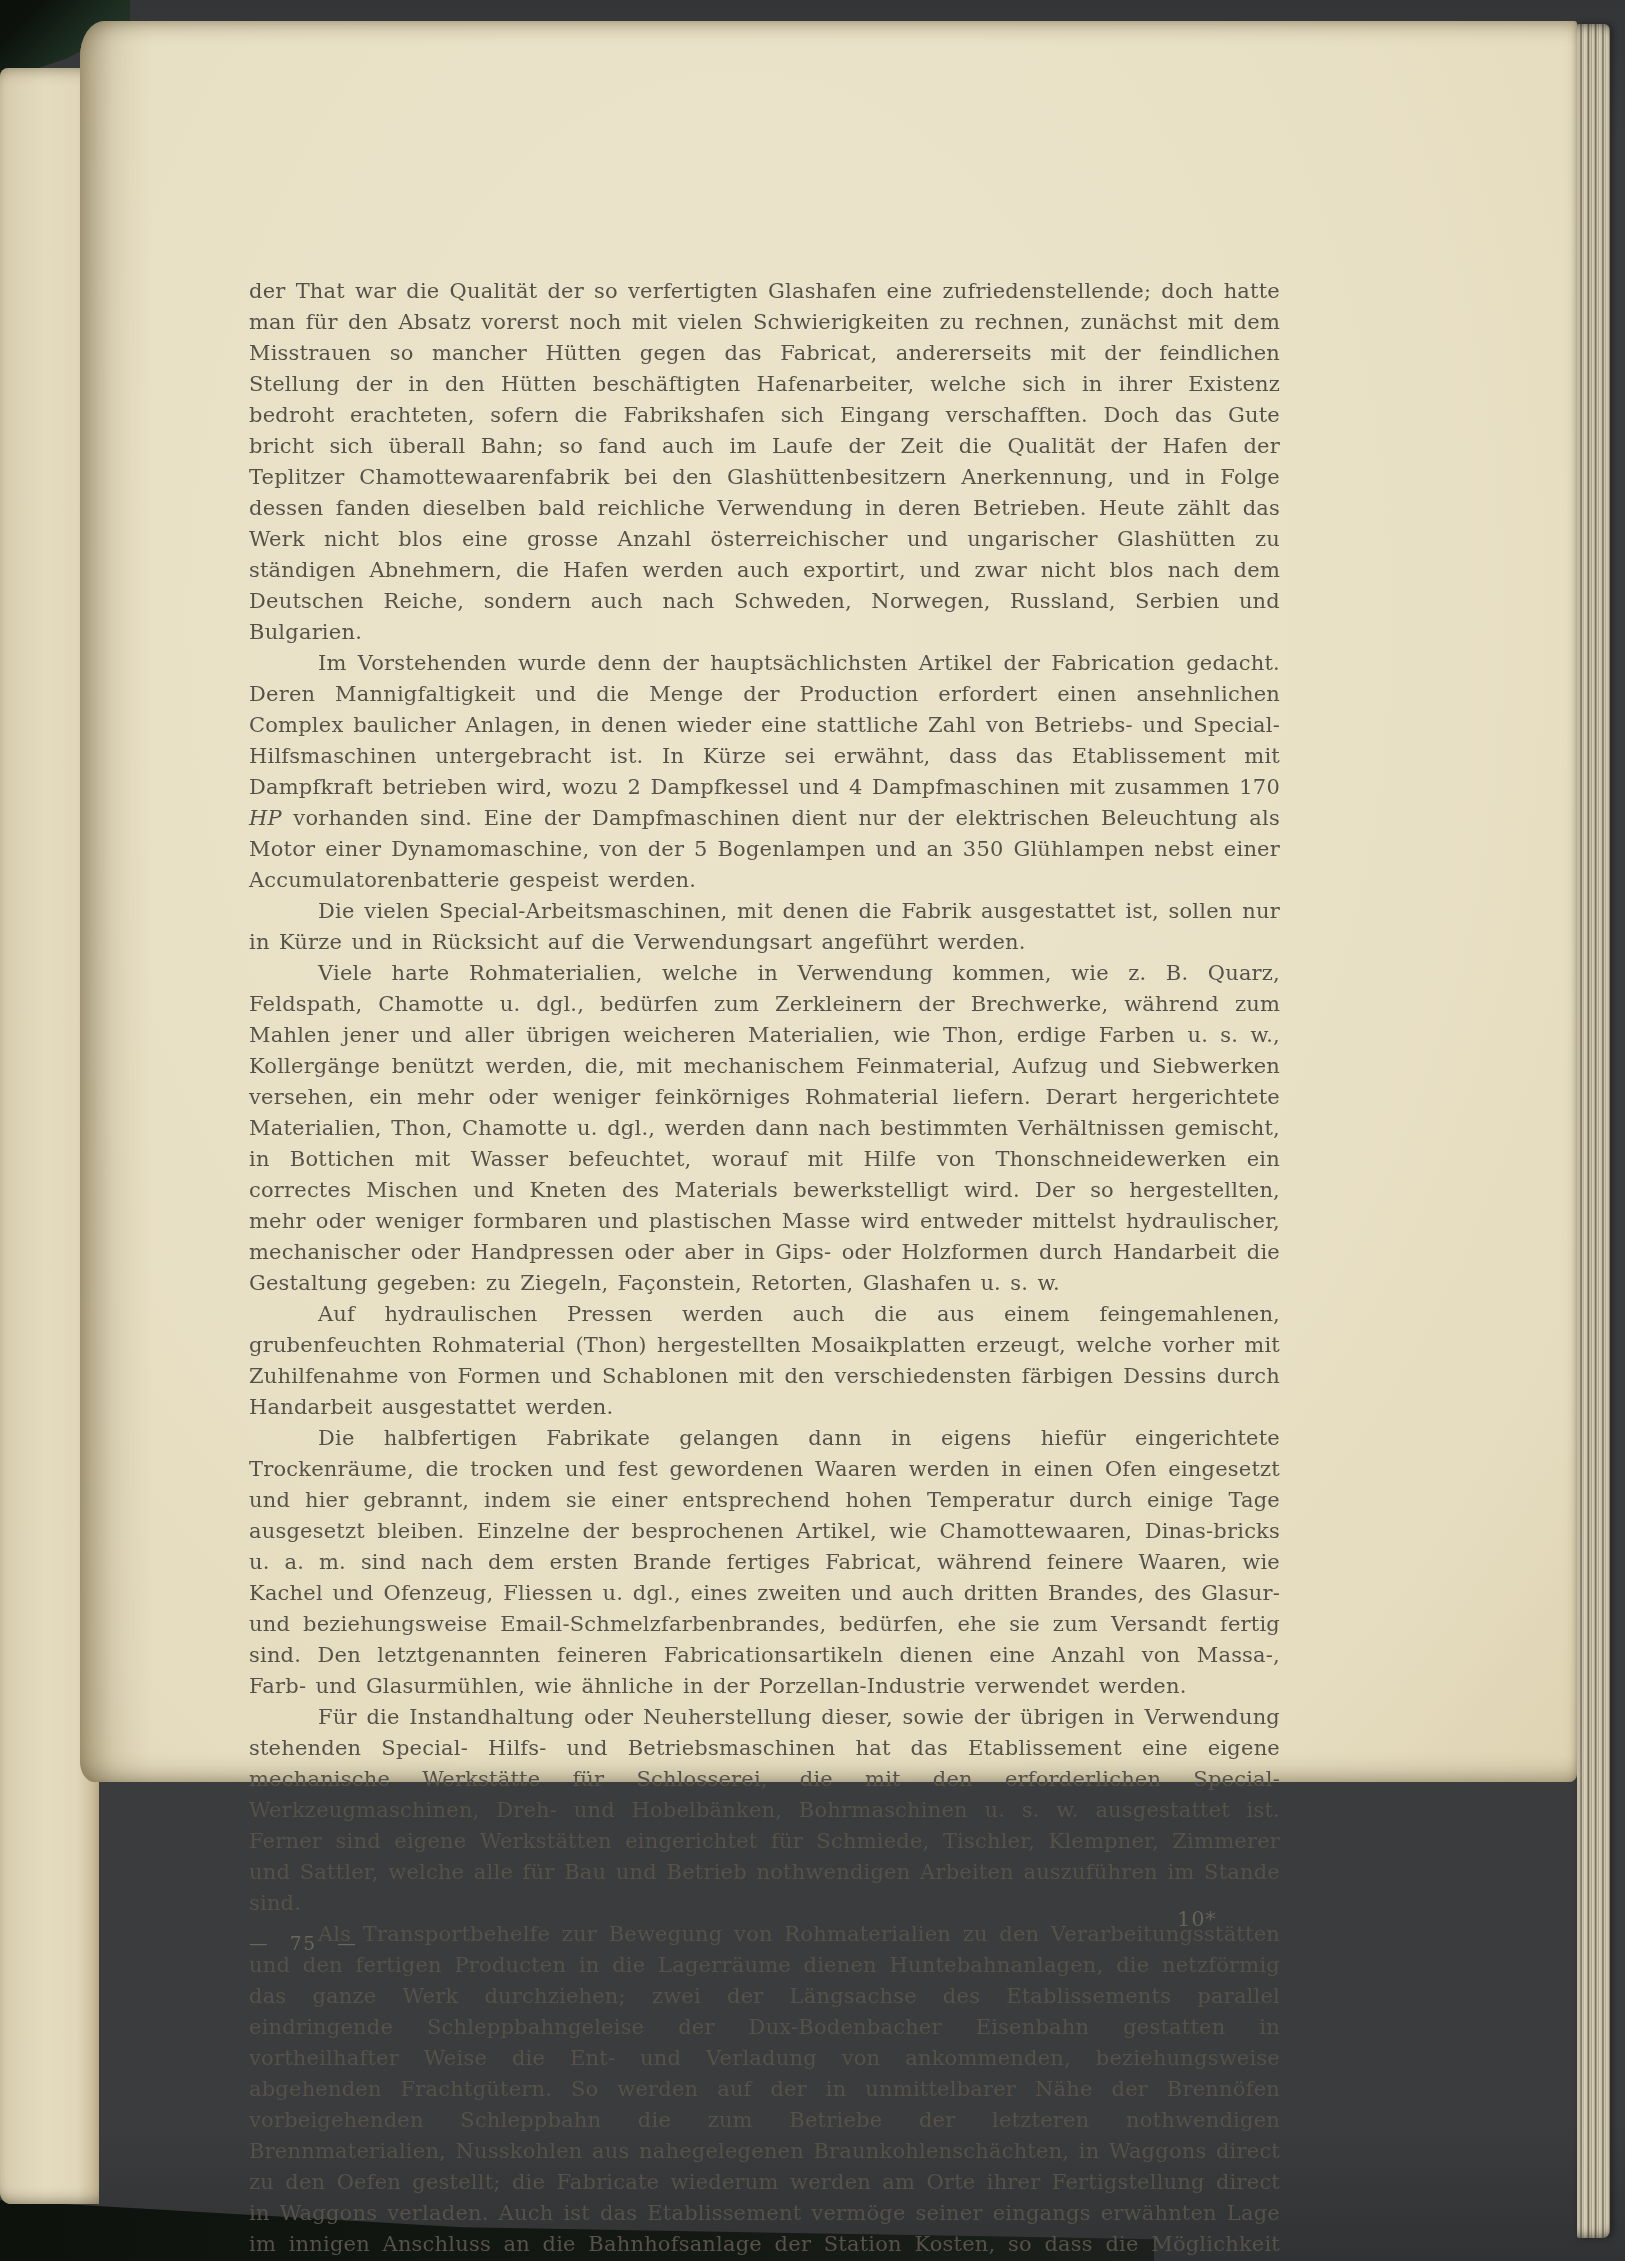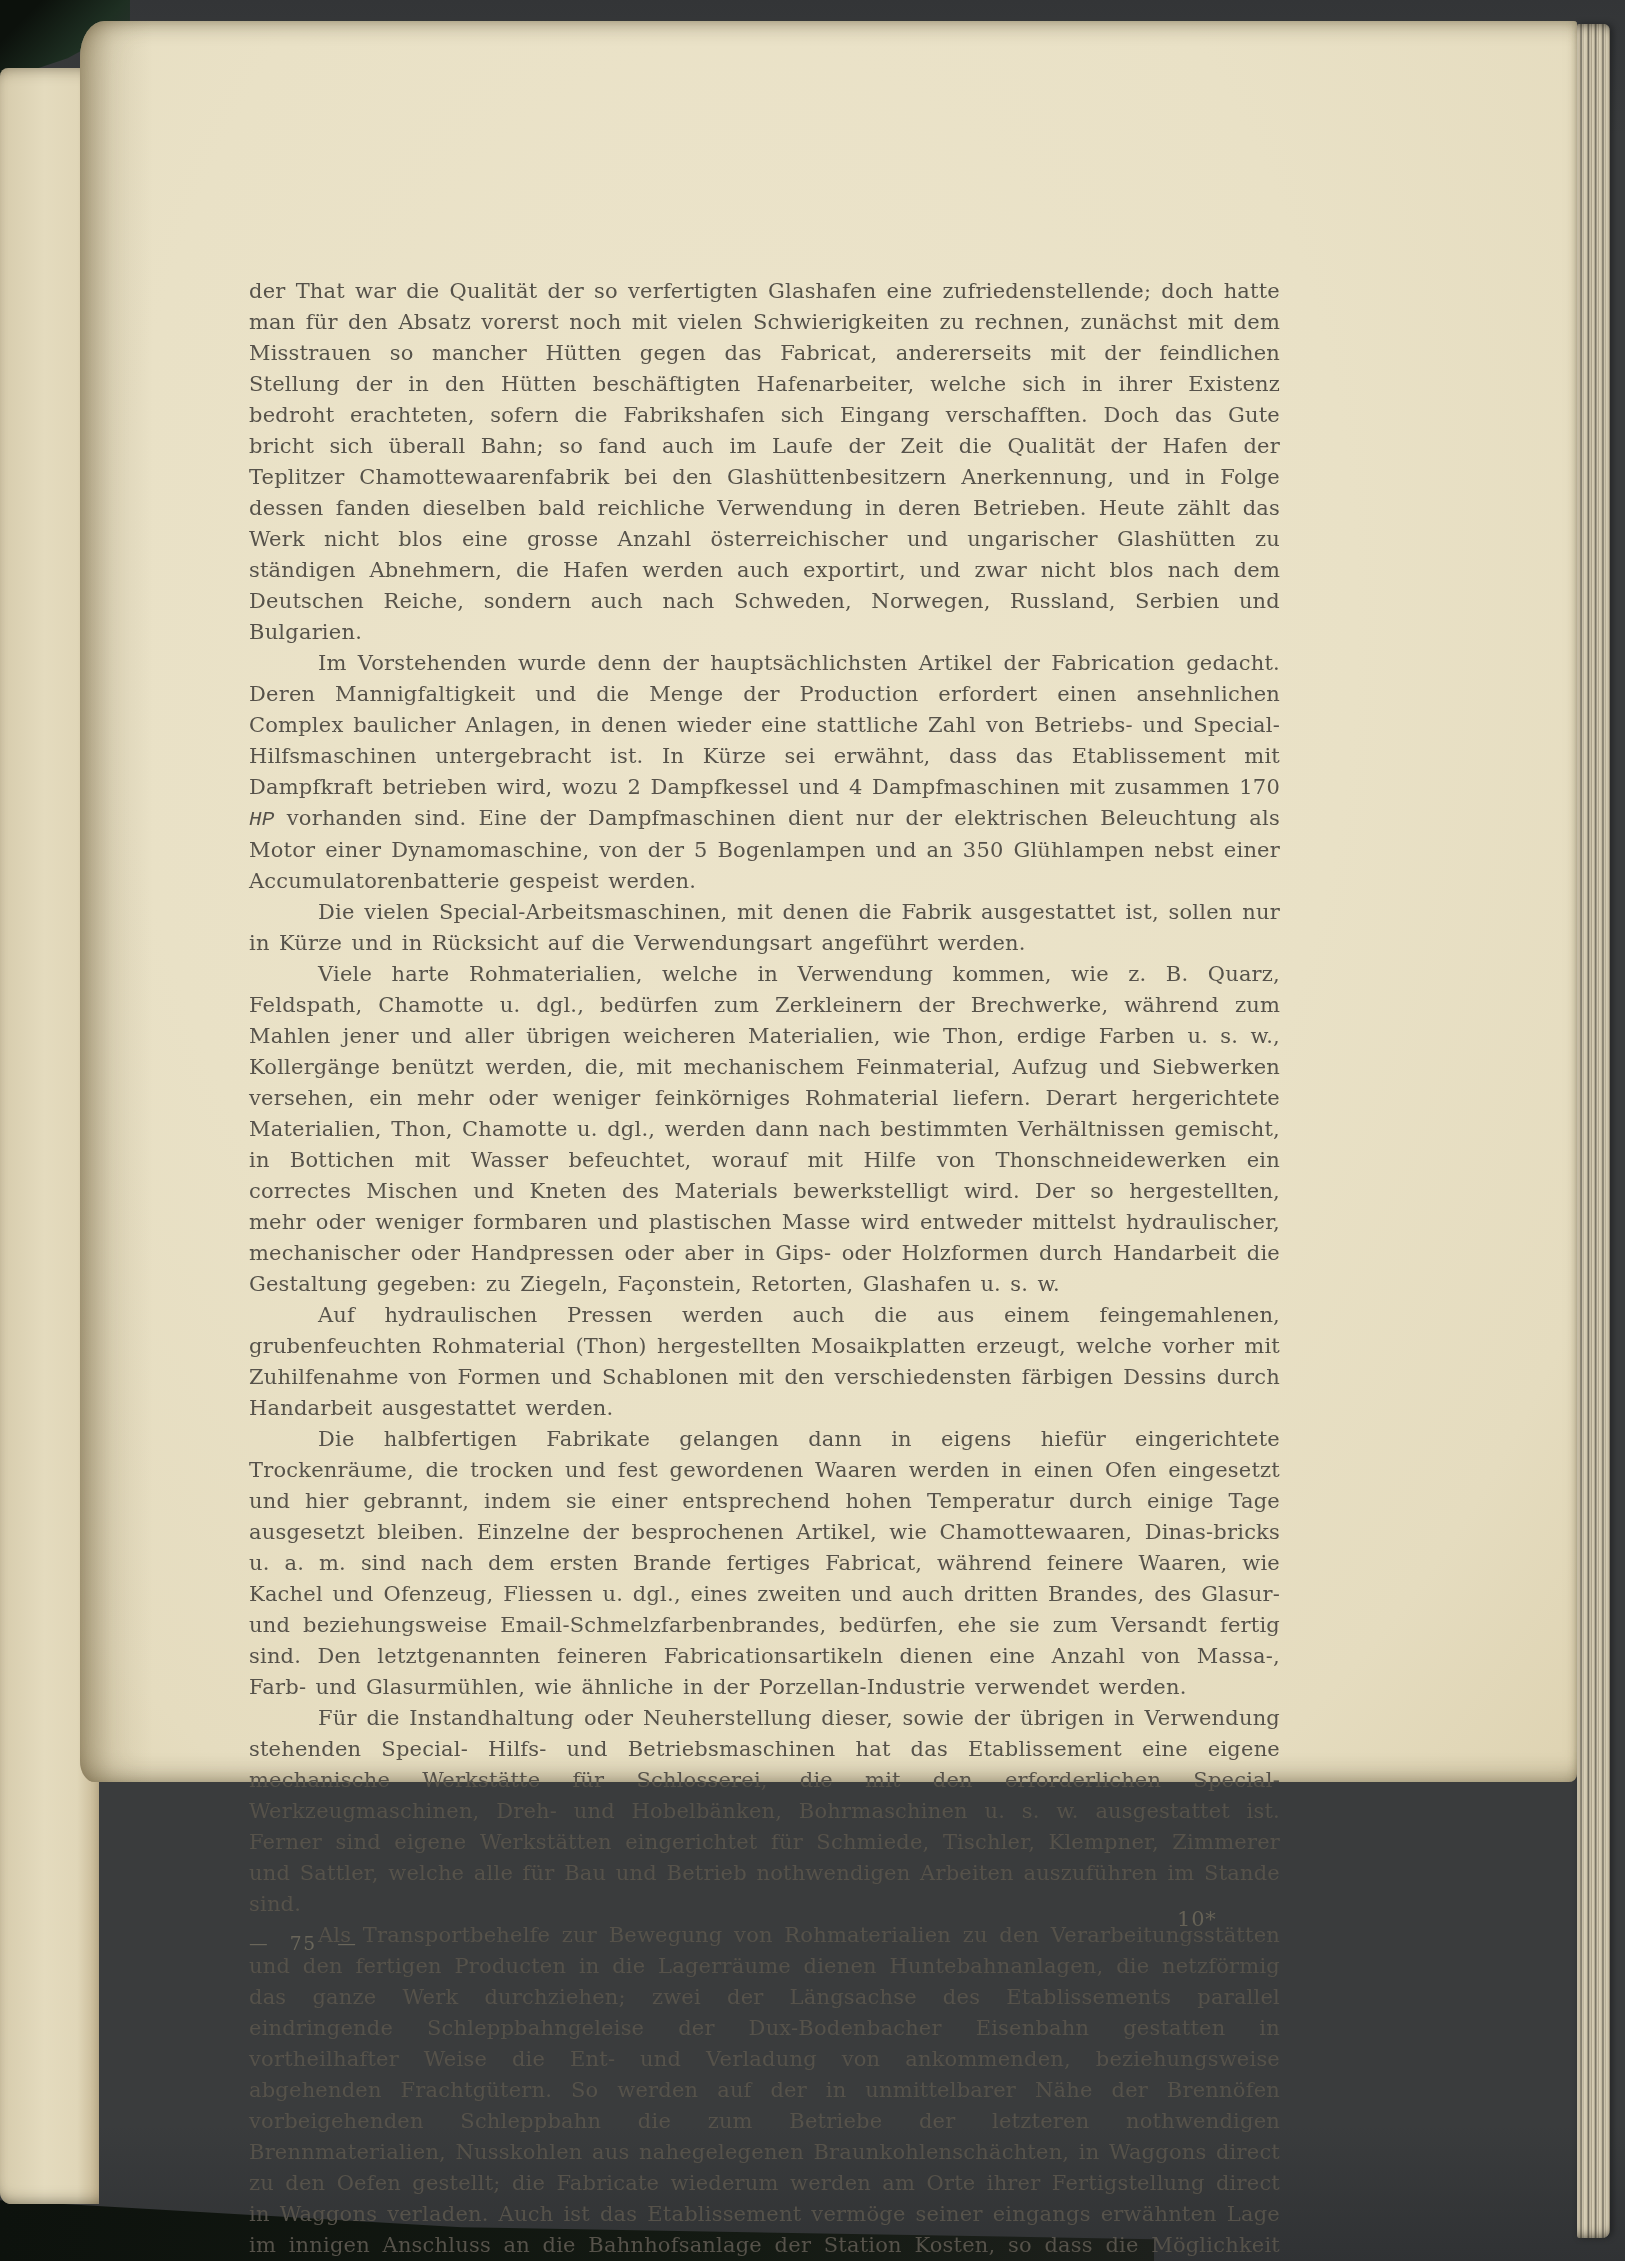--- a/index.html
+++ b/index.html
@@ -81,21 +81,21 @@
     color: #56524a;
     font-family: "DejaVu Serif", "Liberation Serif", serif;
     font-size: 21px;
     line-height: 31px;
     text-align: justify;
     word-spacing: 2.4px;
     letter-spacing: 0.2px;
   }
   .text-block p { margin: 0; padding: 0; }
   .text-block p.indent { text-indent: 69px; }
-  .it { font-style: italic; font-family: Liberation Mono, monospace; }
+  .it { font-style: italic; }
   .signature {
     position: absolute;
     left: 1097px; top: 1886px;
     font-family: "DejaVu Serif", "Liberation Serif", serif;
     font-size: 21px;
     color: #666256;
     letter-spacing: 0.8px;
   }
   .page-number {
     position: absolute;

